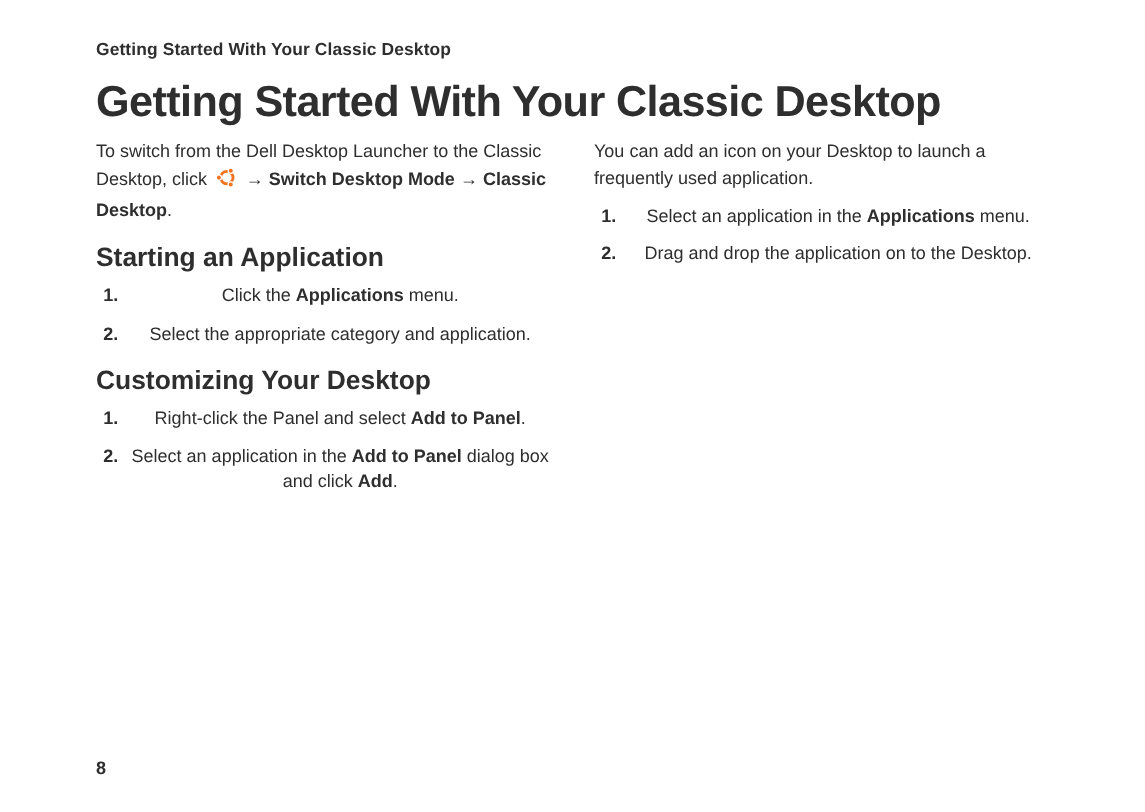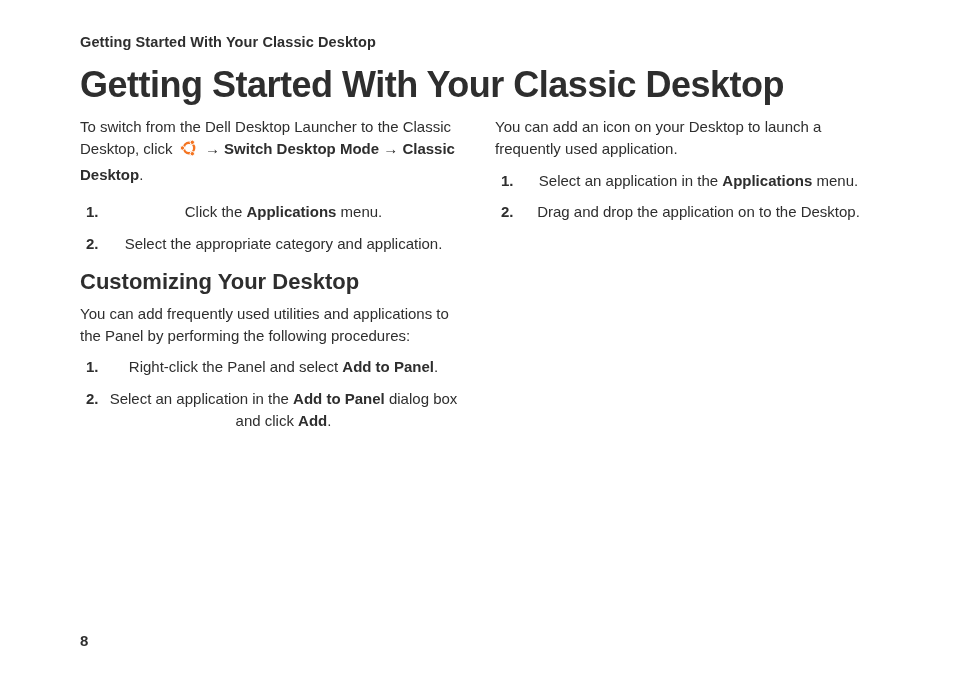--- a/index.html
+++ b/index.html
@@ -106,31 +106,31 @@
           <circle cx="13.3" cy="4.3" r="2.2" fill="#f47421" stroke="#fff" stroke-width="1"></circle>
           <circle cx="13.3" cy="15.7" r="2.2" fill="#f47421" stroke="#fff" stroke-width="1"></circle>
         </svg>
       </span>
       <span>→ </span>
       <b>Switch Desktop Mode</b>
       <span>→ </span>
       <b>Classic Desktop</b><span>.</span>
     </p>
 
+    <h2 class="section">Starting an Application</h2>
     <ol class="steps">
       <li>
         <span>Click the </span><b>Applications</b><span> menu.</span>
       </li>
       <li>
         <span>Select the appropriate category and application.</span>
       </li>
     </ol>
 
     <h2 class="section">Customizing Your Desktop</h2>
-    <p class="body">You can add frequently used utilities and applications to the Panel by performing the following procedures:</p>
     <ol class="steps">
       <li>
         <span>Right-click the Panel and select </span><b>Add to Panel</b><span>.</span>
       </li>
       <li>
         <span>Select an application in the </span><b>Add to Panel</b><span> dialog box and click </span><b>Add</b><span>.</span>
       </li>
     </ol>
 
   </div>

